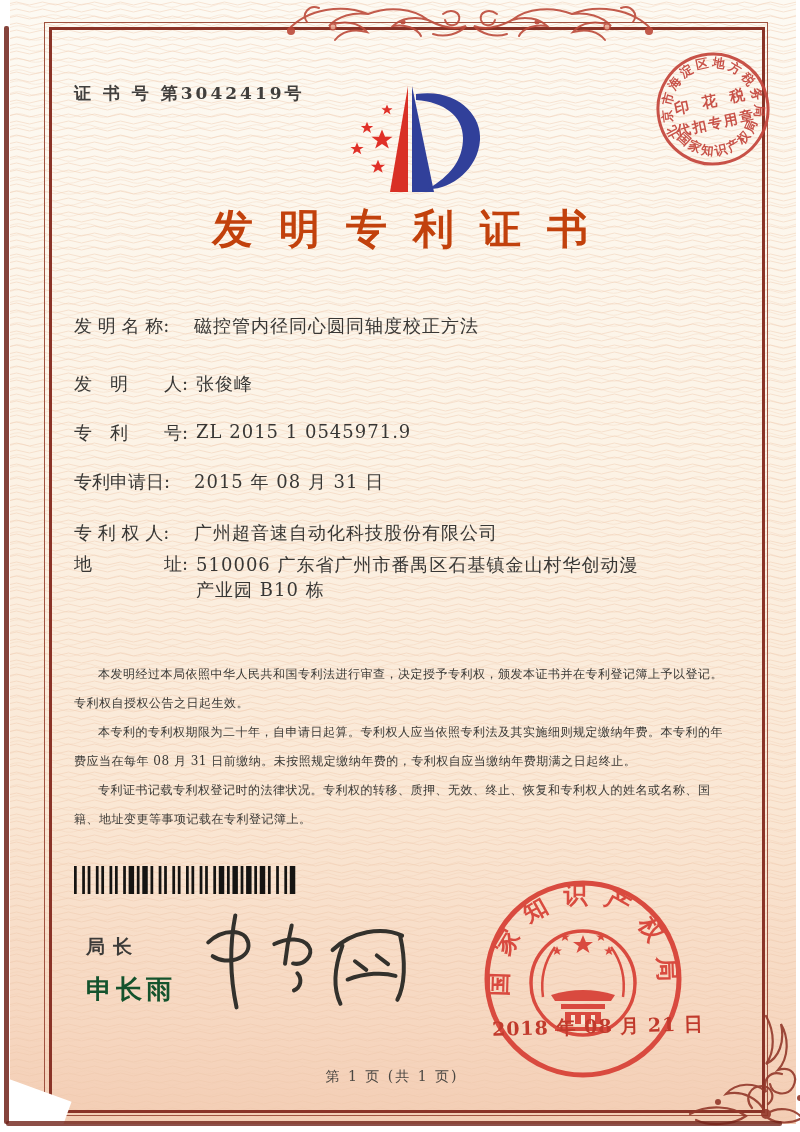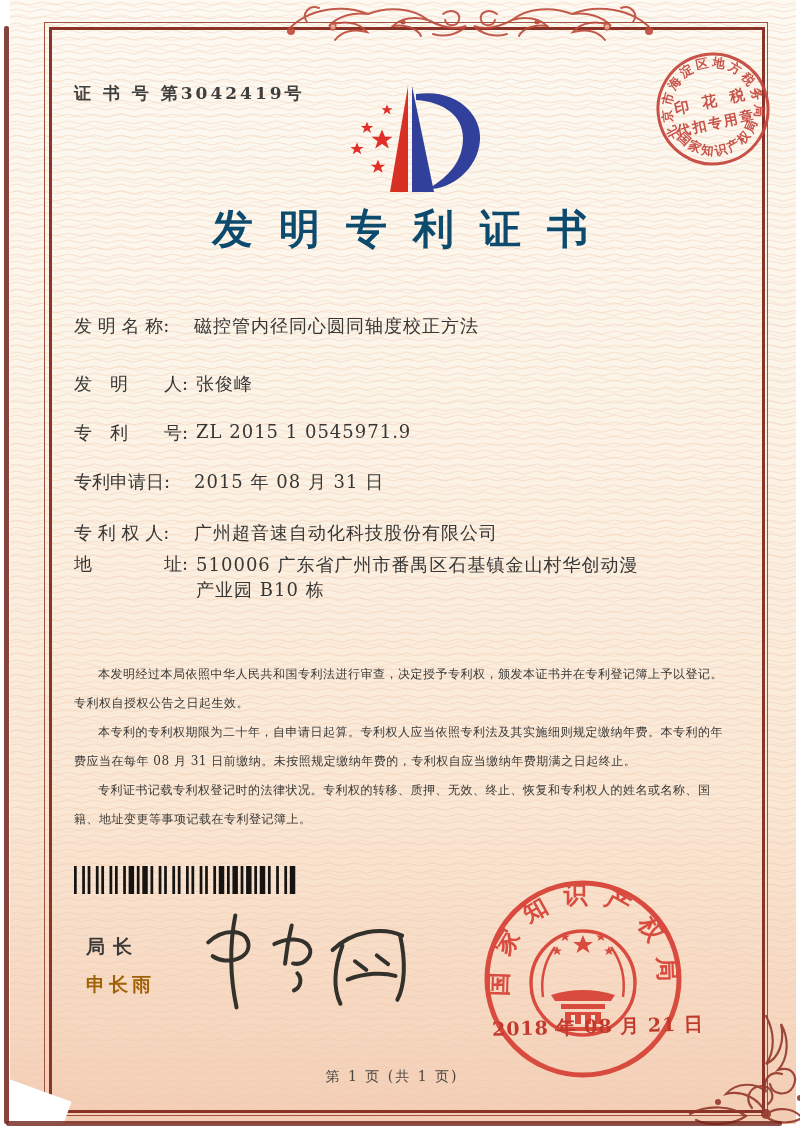--- a/index.html
+++ b/index.html
@@ -12,38 +12,38 @@
   .edge-left{left:4px;top:26px;width:5px;height:1098px;background:#71231a;opacity:.85;border-radius:2px;}
   .edge-bottom{left:6px;top:1121px;width:776px;height:5px;background:#71231a;opacity:.8;border-radius:2px;}
   .corner-lift{left:-18px;top:1086px;width:80px;height:70px;background:#ffffff;transform:rotate(20deg);}
   
   .frame-outer{left:44px;top:22px;width:722px;height:1092px;border:1.5px solid #a0523f;}
   .frame-inner{left:49px;top:27px;width:710px;height:1080px;border:3px solid #8a3327;}
   .waves{left:10px;top:0;width:786px;height:1124px;}
   
   .cert-no{left:74px;top:82px;font-size:17px;letter-spacing:3px;color:#413f3d;font-weight:bold;}
   .title{left:0;top:202px;width:800px;text-align:center;font-size:41px;font-weight:600;
-         letter-spacing:26px;text-indent:26px;color:#0c4a6e;}
+         letter-spacing:26px;text-indent:26px;color:#c2410c;}
   .frow{position:absolute;left:74px;font-size:18px;color:#383735;white-space:nowrap;}
   .flabel{display:inline-block;min-width:112px;vertical-align:top;}
   .fvalue{margin-left:8px;letter-spacing:1px;}
   .r0{top:314px;} .r1{top:372px;} .r2{top:421px;} .r3{top:470px;} .r4{top:521px;}
   .r5{top:552px;} .r67{top:624px;}
   .addr-val{display:inline-block;width:455px;white-space:normal;line-height:25px;vertical-align:top;}
   .f7{position:absolute;left:396px;top:0;}
   
   .body-text{left:74px;top:660px;width:660px;}
   .body-text p{margin:0;font-size:12px;line-height:29px;text-indent:2em;color:#3a3936;letter-spacing:.5px;}
   
   .barcode{left:74px;top:866px;width:224px;height:28px;fill:#151412;}
   
   .director-role{left:86px;top:934px;font-size:19px;font-weight:bold;letter-spacing:8px;
                  font-family:"DejaVu Sans",sans-serif;color:#3c3b39;}
-  .director-name{left:86px;top:972px;font-size:19px;font-weight:bold;letter-spacing:4px;
-                 font-family:"DejaVu Sans",sans-serif;color:#a16207;}
+  .director-name{left:86px;top:972px;font-size:26px;font-weight:bold;letter-spacing:4px;
+                 font-family:"DejaVu Sans",sans-serif;color:#14532d;}
   .signature{left:185px;top:905px;width:240px;height:115px;transform:rotate(-2deg);}
   
   .seal{left:481px;top:877px;width:204px;height:204px;opacity:.96;}
   .seal-date{left:492px;top:1014px;font-size:19px;font-weight:600;color:#c13a2c;
              letter-spacing:1px;transform:rotate(-1.5deg);white-space:nowrap;}
   
   .stamp{left:648px;top:44px;width:130px;height:130px;transform:rotate(-12deg);opacity:.92;}
   
   .footer{left:0;top:1068px;width:784px;text-align:center;font-size:14px;letter-spacing:2px;color:#4a4742;}
   .logo{left:330px;top:76px;width:160px;height:130px;}

